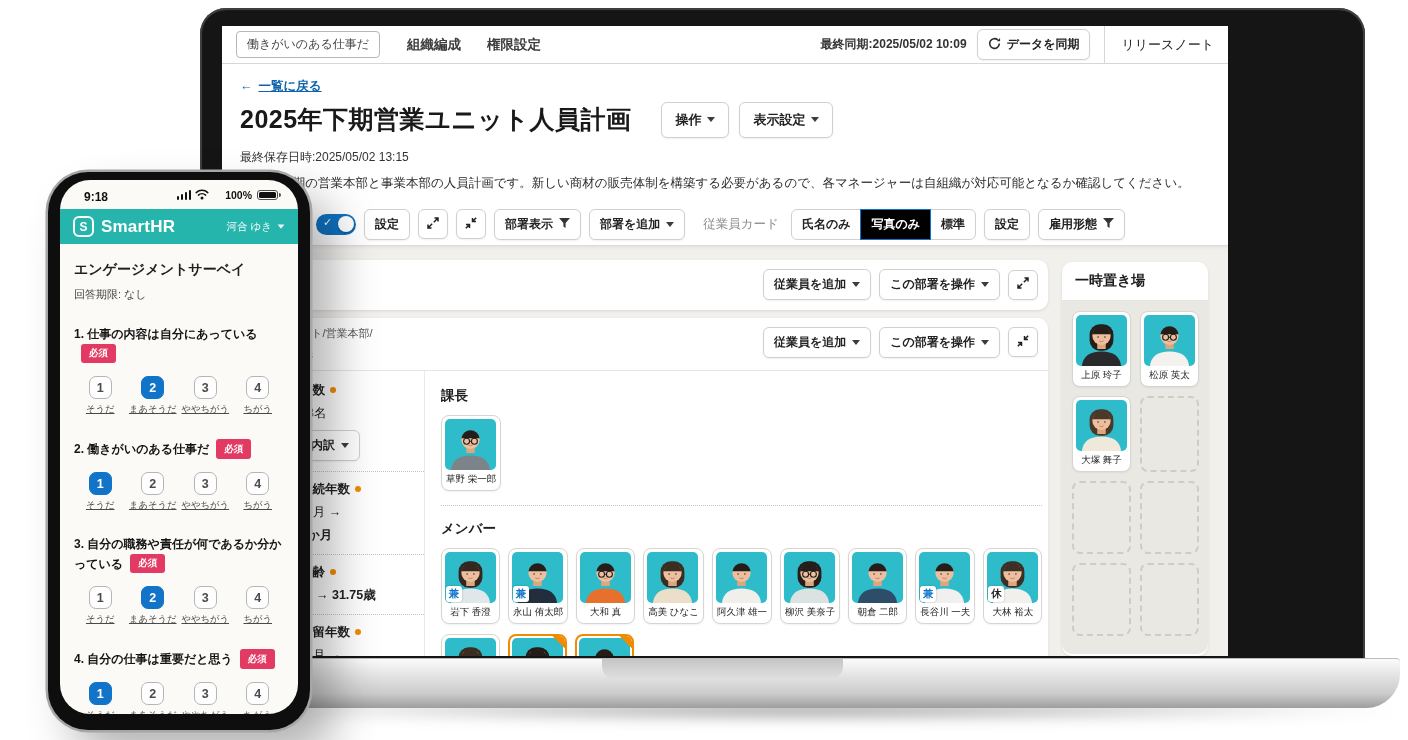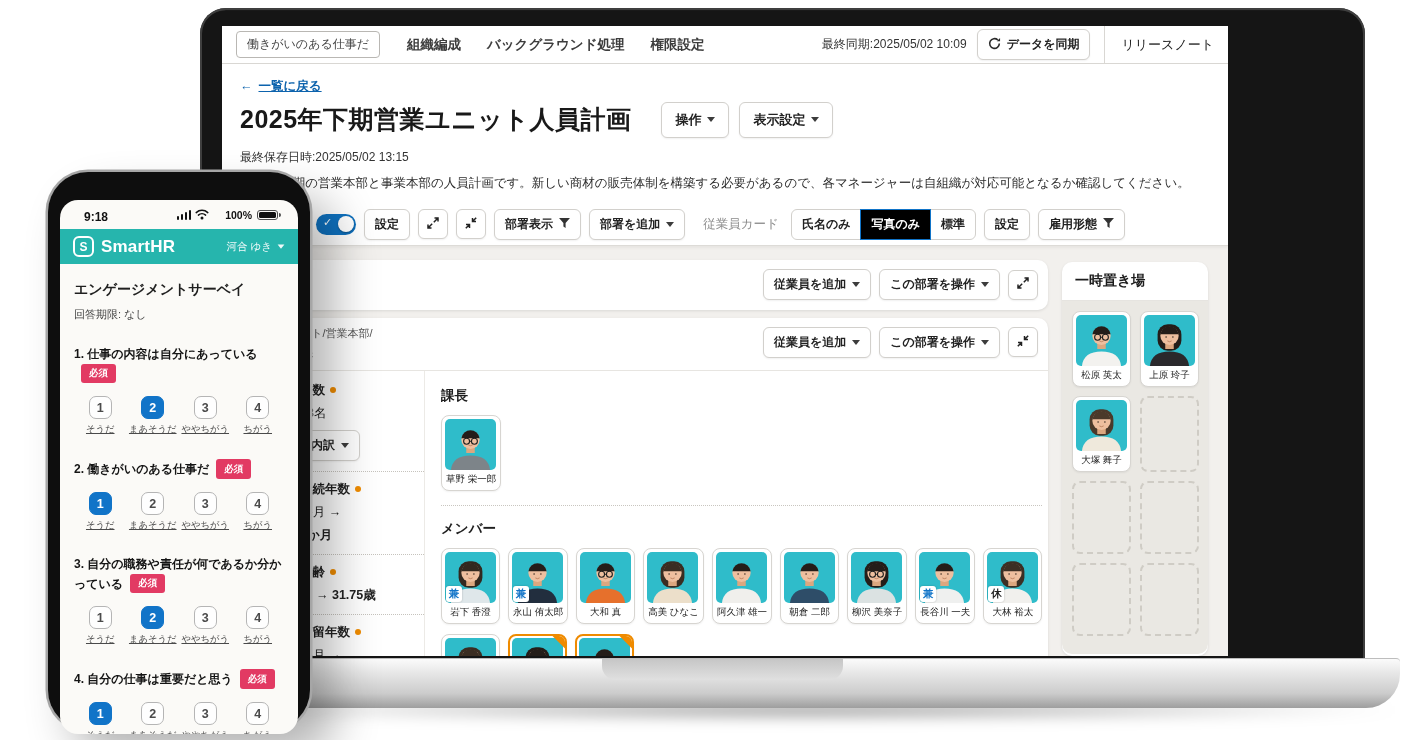--- a/index.html
+++ b/index.html
@@ -18,21 +18,21 @@
     background:radial-gradient(ellipse at center, rgba(0,0,0,.45), rgba(0,0,0,0) 72%);filter:blur(7px);z-index:0;}
 
   
   .lnav{display:flex;align-items:center;height:38px;border-bottom:1px solid #d9d7d3;padding:0 14px;flex:none;}
   .chip{border:1px solid #b9b7b3;border-radius:4px;padding:4px 10px;font-size:12px;color:#444;margin-right:14px;white-space:nowrap;cursor:pointer;}
   .tabs{display:flex;height:100%;}
   .tab{position:relative;display:flex;align-items:center;padding:0 13px;font-size:13.5px;font-weight:700;color:#3d3d3d;cursor:pointer;white-space:nowrap;}
   .tab.active{color:#0f0f0f;}
   .tab.active:after{content:"";position:absolute;left:4px;right:4px;bottom:-1px;height:3px;background:#1174c8;}
   .sp{flex:1;}
-  .sync-txt{font-size:12px;color:#333;margin-right:10px;white-space:nowrap;}
+  .sync-txt{font-size:12px;color:#333;margin-right:10px;white-space:nowrap;font-weight:bold;}
   .vdiv{width:1px;align-self:stretch;background:#d9d7d3;margin-left:14px;}
   .release{display:flex;align-items:center;gap:8px;padding-left:16px;font-size:13px;color:#222;cursor:pointer;white-space:nowrap;}
 
   
   .lhead{padding:12px 18px 12px;flex:none;}
   .back{display:inline-flex;align-items:center;gap:6px;color:#0d63ad;font-size:12.5px;font-weight:700;cursor:pointer;}
   .u{text-decoration:underline;}
   .trow{display:flex;align-items:center;gap:11px;margin-top:7px;}
   .trow h1{font-size:25px;font-weight:700;color:#191919;margin:0;letter-spacing:.5px;white-space:nowrap;}
   .tbtns{display:flex;gap:10px;margin-left:19px;}
@@ -94,21 +94,21 @@
   .mcard.hl{border:2px solid #ef8b00;padding:2px;position:relative;overflow:hidden;}
   .mcard.hl:after{content:"";position:absolute;top:0;right:0;width:13px;height:13px;background:#ef8b00;clip-path:polygon(0 0,100% 0,100% 100%);}
   .dotsep{border-top:1px dotted #c9c6c0;margin:14px 0;}
   .p3head{padding:10px 13px;font-size:14px;font-weight:700;color:#1c1c1c;border-bottom:1px solid #e6e4e0;}
   .p3body{background:#eae8e3;border-radius:0 0 10px 10px;padding:10px;display:grid;grid-template-columns:1fr 1fr;gap:9px;height:353px;overflow:hidden;align-content:start;justify-items:start;}
   .slot{border:2px dashed #cfccc5;border-radius:8px;min-height:73px;width:100%;align-self:stretch;}
 
   
   .phone{position:absolute;left:48px;top:172px;width:262px;height:558px;background:#0e0e0e;border-radius:40px;
     box-shadow:0 0 0 2.5px #a6a6a6, 24px 26px 46px rgba(0,0,0,.3);z-index:10;}
-  .phone-screen{position:absolute;left:12px;top:28px;width:238px;height:534px;border-radius:18px;background:#fbfaf7;overflow:hidden;}
+  .phone-screen{position:absolute;left:12px;top:8px;width:238px;height:534px;border-radius:30px;background:#fbfaf7;overflow:hidden;}
   .pstatus{display:flex;align-items:flex-end;justify-content:space-between;padding:8px 20px 0 24px;height:24px;}
   .ptime{font-size:12px;font-weight:700;color:#111;}
   .picons{display:flex;align-items:center;gap:4px;}
   .sig{display:flex;align-items:flex-end;gap:1.5px;height:10px;}
   .sig i{display:block;width:2.5px;background:#111;border-radius:1px;}
   .pct{font-size:10.5px;color:#111;font-weight:700;margin-left:12px;}
   .batt{position:relative;width:21px;height:10.5px;border:1.5px solid #4c4c4c;border-radius:3px;margin-left:1px;}
   .batt i{position:absolute;left:1px;top:1px;bottom:1px;right:1px;background:#111;border-radius:1.5px;}
   .batt:after{content:"";position:absolute;right:-4px;top:2.5px;width:2px;height:3.5px;background:#4c4c4c;border-radius:0 2px 2px 0;}
   .phead{display:flex;align-items:center;height:35px;background:#26b5ad;padding:0 13px;margin-top:5px;}
@@ -135,21 +135,20 @@
 <div class="stage">
   <div class="base-shadow"></div>
 
   <div class="laptop">
     <div class="laptop-screen">
 
       <nav class="lnav">
         <span class="chip">働きがいのある仕事だ</span>
         <div class="tabs" id="navTabs">
             <span class="tab">組織編成</span>
-            <span class="tab">バックグラウンド処理</span>
             <span class="tab">権限設定</span>
           </div>
         <div class="sp"></div>
         <span class="sync-txt">最終同期:2025/05/02 10:09</span>
         <button class="btn sm">
           <span><svg width="13" height="13" viewBox="0 0 14 14">
                 <path d="M12.2 7a5.2 5.2 0 1 1-1.7-3.85" fill="none" stroke="#2b2b2b" stroke-width="1.7"></path>
                 <path d="M13 1v3.6H9.4z" fill="#2b2b2b"></path>
               </svg></span>
           <span>データを同期</span>
@@ -407,54 +406,54 @@
                         <circle cx="34" cy="26" r="0.9" fill="#3a2c22"></circle>
                         <path d="M27.5 30.5 Q30 32.3 32.5 30.5" stroke="#b97c5a" fill="none" stroke-width="1"></path>
                       </svg>
                     </div>
                     <div class="pname">阿久津 雄一</div>
                   </div>
                   <div class="mcard">
                     <div class="photo">
                       <svg viewBox="0 0 60 60" preserveAspectRatio="xMidYMid slice">
                         <rect width="60" height="60" fill="#2fbcca"></rect>
-                        <path d="M7 60 Q9 43 30 43 Q51 43 53 60 Z" fill="#2e4d68"></path>
-                        <rect x="25" y="30" width="10" height="10" fill="#dca77f"></rect>
-                        <circle cx="30" cy="24.5" r="10.8" fill="#eebf9f"></circle>
-                        <path d="M19.3 22.5 A10.8 10.8 0 0 1 40.7 22.5 Z" fill="#241d19"></path>
-                        <circle cx="26" cy="26" r="0.9" fill="#3a2c22"></circle>
-                        <circle cx="34" cy="26" r="0.9" fill="#3a2c22"></circle>
-                        <path d="M27.5 30.5 Q30 32.3 32.5 30.5" stroke="#b97c5a" fill="none" stroke-width="1"></path>
-                      </svg>
-                    </div>
-                    <div class="pname">朝倉 二郎</div>
-                  </div>
-                  <div class="mcard">
-                    <div class="photo">
-                      <svg viewBox="0 0 60 60" preserveAspectRatio="xMidYMid slice">
-                        <rect width="60" height="60" fill="#2fbcca"></rect>
                         <rect x="16" y="11" width="28" height="31" rx="12" fill="#241d19"></rect>
                         <path d="M7 60 Q9 43 30 43 Q51 43 53 60 Z" fill="#dbe2e2"></path>
                         <rect x="25" y="30" width="10" height="10" fill="#dca77f"></rect>
                         <circle cx="30" cy="24.5" r="10.8" fill="#eebf9f"></circle>
                         <path d="M19.3 22.5 A10.8 10.8 0 0 1 40.7 22.5 Z" fill="#241d19"></path>
                         <g fill="none" stroke="#20201f" stroke-width="1.3">
                           <circle cx="25.4" cy="26.2" r="3.5"></circle>
                           <circle cx="34.6" cy="26.2" r="3.5"></circle>
                           <path d="M28.9 26.2h2.2"></path>
                         </g>
                         <path d="M27.5 30.5 Q30 32.3 32.5 30.5" stroke="#b97c5a" fill="none" stroke-width="1"></path>
                       </svg>
                     </div>
                     <div class="pname">柳沢 美奈子</div>
                   </div>
                   <div class="mcard">
                     <div class="photo">
                       <svg viewBox="0 0 60 60" preserveAspectRatio="xMidYMid slice">
                         <rect width="60" height="60" fill="#2fbcca"></rect>
+                        <path d="M7 60 Q9 43 30 43 Q51 43 53 60 Z" fill="#2e4d68"></path>
+                        <rect x="25" y="30" width="10" height="10" fill="#dca77f"></rect>
+                        <circle cx="30" cy="24.5" r="10.8" fill="#eebf9f"></circle>
+                        <path d="M19.3 22.5 A10.8 10.8 0 0 1 40.7 22.5 Z" fill="#241d19"></path>
+                        <circle cx="26" cy="26" r="0.9" fill="#3a2c22"></circle>
+                        <circle cx="34" cy="26" r="0.9" fill="#3a2c22"></circle>
+                        <path d="M27.5 30.5 Q30 32.3 32.5 30.5" stroke="#b97c5a" fill="none" stroke-width="1"></path>
+                      </svg>
+                    </div>
+                    <div class="pname">朝倉 二郎</div>
+                  </div>
+                  <div class="mcard">
+                    <div class="photo">
+                      <svg viewBox="0 0 60 60" preserveAspectRatio="xMidYMid slice">
+                        <rect width="60" height="60" fill="#2fbcca"></rect>
                         <path d="M7 60 Q9 43 30 43 Q51 43 53 60 Z" fill="#eff0ef"></path>
                         <rect x="25" y="30" width="10" height="10" fill="#dca77f"></rect>
                         <circle cx="30" cy="24.5" r="10.8" fill="#eebf9f"></circle>
                         <path d="M19.3 22.5 A10.8 10.8 0 0 1 40.7 22.5 Z" fill="#241d19"></path>
                         <circle cx="26" cy="26" r="0.9" fill="#3a2c22"></circle>
                         <circle cx="34" cy="26" r="0.9" fill="#3a2c22"></circle>
                         <path d="M27.5 30.5 Q30 32.3 32.5 30.5" stroke="#b97c5a" fill="none" stroke-width="1"></path>
                       </svg>
                       <span class="pbadge">兼</span>
                     </div>
@@ -527,53 +526,53 @@
                     </div>
                   </div>
                 </div>
             </div>
           </div>
         </section>
 
         <aside class="panel p3">
           <div class="p3head">一時置き場</div>
           <div class="p3body" id="stagingGrid">
+              <div class="mcard">
+                <div class="photo">
+                  <svg viewBox="0 0 60 60" preserveAspectRatio="xMidYMid slice">
+                    <rect width="60" height="60" fill="#2fbcca"></rect>
+                    <rect x="16" y="11" width="28" height="31" rx="12" fill="#241d19"></rect>
+                    <path d="M7 60 Q9 43 30 43 Q51 43 53 60 Z" fill="#2a292c"></path>
+                    <rect x="25" y="30" width="10" height="10" fill="#dca77f"></rect>
+                    <circle cx="30" cy="24.5" r="10.8" fill="#eebf9f"></circle>
+                    <path d="M19.3 22.5 A10.8 10.8 0 0 1 40.7 22.5 Z" fill="#241d19"></path>
+                    <circle cx="26" cy="26" r="0.9" fill="#3a2c22"></circle>
+                    <circle cx="34" cy="26" r="0.9" fill="#3a2c22"></circle>
+                    <path d="M27.5 30.5 Q30 32.3 32.5 30.5" stroke="#b97c5a" fill="none" stroke-width="1"></path>
+                  </svg>
+                </div>
+                <div class="pname">上原 玲子</div>
+              </div>
               <div class="mcard">
                 <div class="photo">
                   <svg viewBox="0 0 60 60" preserveAspectRatio="xMidYMid slice">
                     <rect width="60" height="60" fill="#2fbcca"></rect>
                     <path d="M7 60 Q9 43 30 43 Q51 43 53 60 Z" fill="#f3f2ef"></path>
                     <rect x="25" y="30" width="10" height="10" fill="#dca77f"></rect>
                     <circle cx="30" cy="24.5" r="10.8" fill="#eebf9f"></circle>
                     <path d="M19.3 22.5 A10.8 10.8 0 0 1 40.7 22.5 Z" fill="#241d19"></path>
                     <g fill="none" stroke="#20201f" stroke-width="1.3">
                       <circle cx="25.4" cy="26.2" r="3.5"></circle>
                       <circle cx="34.6" cy="26.2" r="3.5"></circle>
                       <path d="M28.9 26.2h2.2"></path>
                     </g>
                     <path d="M27.5 30.5 Q30 32.3 32.5 30.5" stroke="#b97c5a" fill="none" stroke-width="1"></path>
                   </svg>
                 </div>
                 <div class="pname">松原 英太</div>
-              </div>
-              <div class="mcard">
-                <div class="photo">
-                  <svg viewBox="0 0 60 60" preserveAspectRatio="xMidYMid slice">
-                    <rect width="60" height="60" fill="#2fbcca"></rect>
-                    <rect x="16" y="11" width="28" height="31" rx="12" fill="#241d19"></rect>
-                    <path d="M7 60 Q9 43 30 43 Q51 43 53 60 Z" fill="#2a292c"></path>
-                    <rect x="25" y="30" width="10" height="10" fill="#dca77f"></rect>
-                    <circle cx="30" cy="24.5" r="10.8" fill="#eebf9f"></circle>
-                    <path d="M19.3 22.5 A10.8 10.8 0 0 1 40.7 22.5 Z" fill="#241d19"></path>
-                    <circle cx="26" cy="26" r="0.9" fill="#3a2c22"></circle>
-                    <circle cx="34" cy="26" r="0.9" fill="#3a2c22"></circle>
-                    <path d="M27.5 30.5 Q30 32.3 32.5 30.5" stroke="#b97c5a" fill="none" stroke-width="1"></path>
-                  </svg>
-                </div>
-                <div class="pname">上原 玲子</div>
               </div>
               <div class="mcard">
                 <div class="photo">
                   <svg viewBox="0 0 60 60" preserveAspectRatio="xMidYMid slice">
                     <rect width="60" height="60" fill="#2fbcca"></rect>
                     <rect x="16" y="11" width="28" height="31" rx="12" fill="#4a392a"></rect>
                     <path d="M7 60 Q9 43 30 43 Q51 43 53 60 Z" fill="#efe9dc"></path>
                     <rect x="25" y="30" width="10" height="10" fill="#dca77f"></rect>
                     <circle cx="30" cy="24.5" r="10.8" fill="#eebf9f"></circle>
                     <path d="M19.3 22.5 A10.8 10.8 0 0 1 40.7 22.5 Z" fill="#4a392a"></path>

